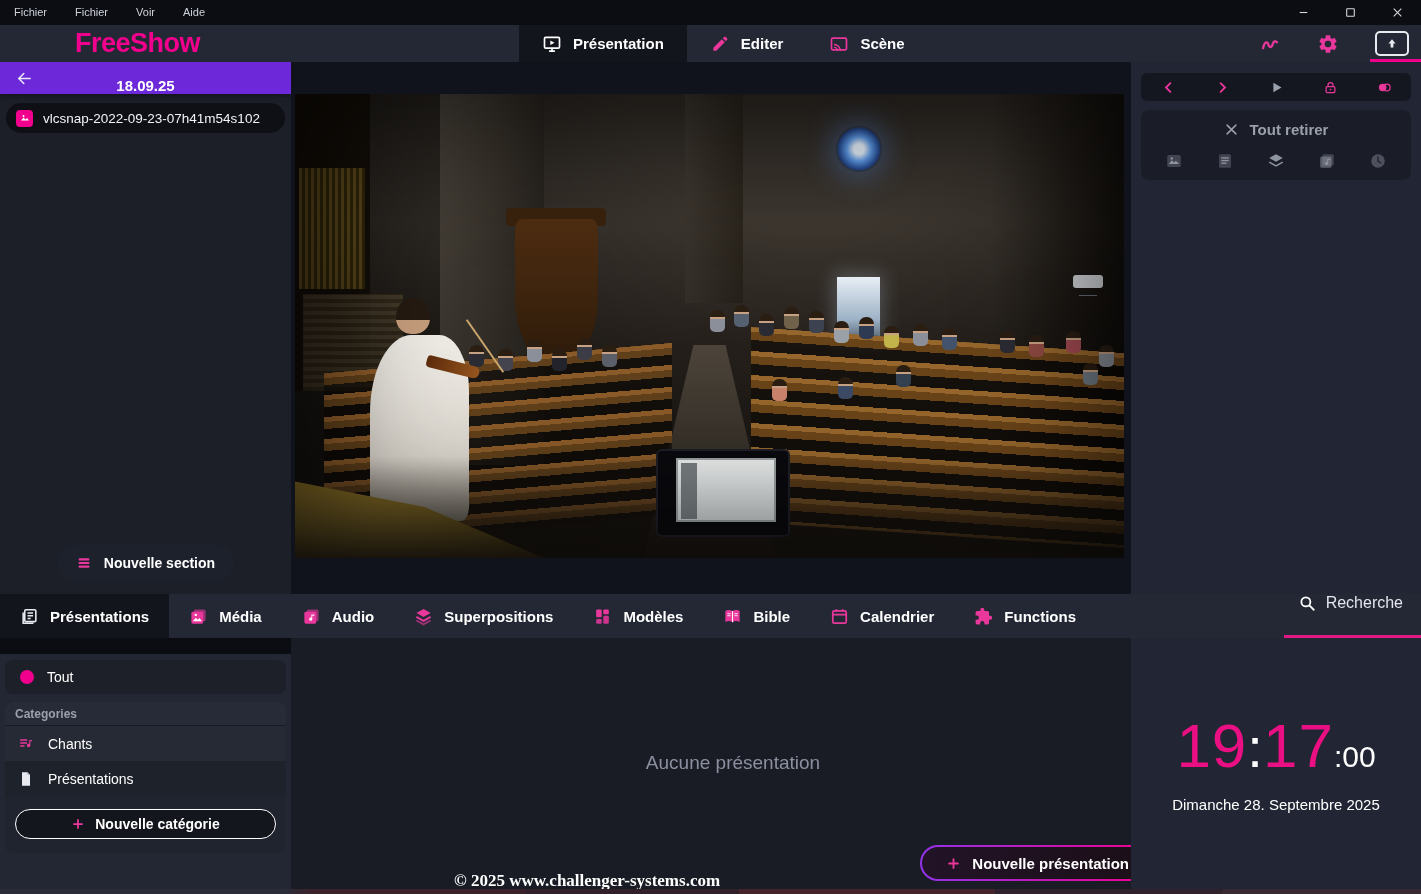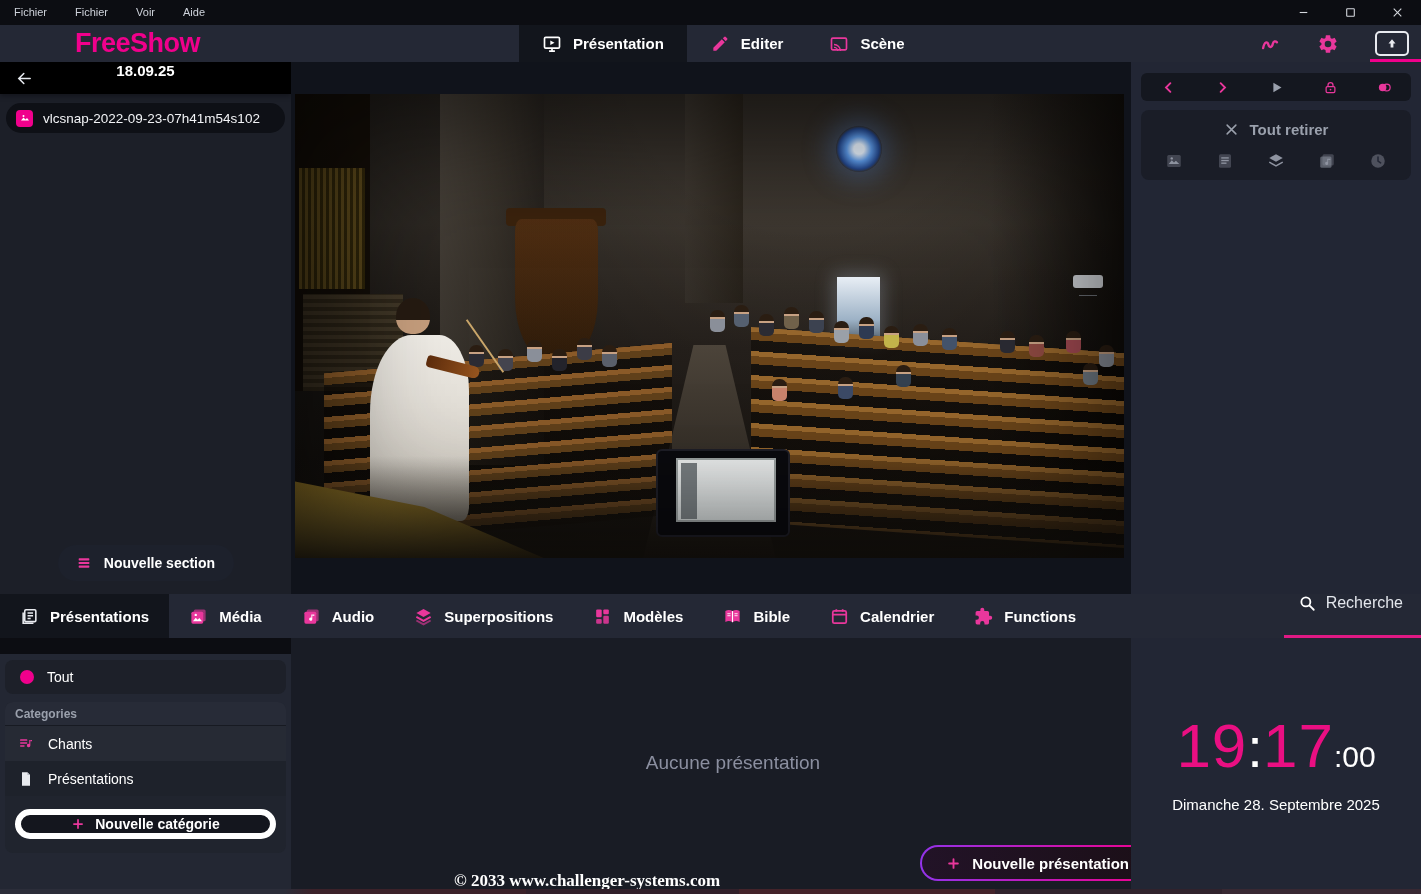--- a/index.html
+++ b/index.html
@@ -26,21 +26,21 @@
   .icon-pink { color:#e9379c; }
   .output-btn { width:34px; height:25px; border:2px solid #e8eaef; border-radius:5px; display:flex; align-items:center; justify-content:center; }
   .output-btn svg { width:14px; height:14px; }
   .output-underline { position:absolute; right:0; bottom:0; width:51px; height:3px; background:#f0008c; }
 
   
   .main { position:absolute; top:62px; left:0; right:0; height:532px; }
 
   
   .project-panel { position:absolute; left:0; top:0; width:291px; height:532px; background:#1c1f28; }
-  .project-header { position:relative; height:32px; background:#000000; box-shadow:0 2px 5px rgba(0,0,0,.35); display:flex; align-items:flex-start; justify-content:center; }
+  .project-header { position:relative; height:32px; background:#6d28d9; box-shadow:0 2px 5px rgba(0,0,0,.35); display:flex; align-items:flex-end; justify-content:center; }
   .back-btn { position:absolute; left:8px; top:0; width:32px; height:32px; display:flex; align-items:center; justify-content:center; color:#e6e9ee; }
   .back-btn svg { width:17px; height:17px; }
   .project-date { font-size:15px; font-weight:bold; color:#fff; }
   .project-item { margin:9px 6px 0; height:30px; background:#0e1016; border-radius:15px; display:flex; align-items:center; gap:10px; padding:0 10px; }
   .mini-thumb { width:17px; height:17px; border-radius:4px; background:#f0008c; display:flex; align-items:center; justify-content:center; color:#fff; flex:0 0 auto; }
   .mini-thumb svg { width:12px; height:12px; }
   .project-item-label { font-size:13.5px; color:#f2f3f6; white-space:nowrap; }
   .new-section-btn { position:absolute; left:50%; transform:translateX(-50%); bottom:13px; width:176px; height:36px; border-radius:18px; background:#1d212c; display:flex; align-items:center; justify-content:center; gap:12px; font-size:14px; font-weight:bold; color:#fff; }
   .new-section-btn svg { width:16px; height:16px; color:#e9379c; }
 
@@ -103,21 +103,21 @@
   .tout-card { height:34px; background:#1d2029; border-radius:8px; display:flex; align-items:center; gap:13px; padding:0 15px; }
   .tout-dot { width:14px; height:14px; border-radius:50%; background:#f0008c; flex:0 0 auto; }
   .row-label { font-size:14px; color:#fff; }
   .cat-card { margin-top:8px; background:#20242e; border-radius:8px; overflow:hidden; }
   .cat-header { height:24px; background:#272b37; display:flex; align-items:center; padding:0 10px; font-size:12px; font-weight:bold; color:#9aa0ac; border-bottom:1px solid #171a22; }
   .cat-row { height:35px; display:flex; align-items:center; gap:14px; padding:0 13px; }
   .cat-row.alt { background:#262a34; }
   .cat-row.alt2 { background:#1e222b; }
   .cat-row svg { width:16px; height:16px; }
   .newcat-wrap { padding:13px 10px 14px; }
-  .newcat-btn { height:30px; border:6px solid #ffffff; background:#14161e; border-radius:15px; display:flex; align-items:center; justify-content:center; gap:10px; font-size:14px; font-weight:bold; color:#fff; }
+  .newcat-btn { height:30px; border:1px solid #ffffff; background:#14161e; border-radius:15px; display:flex; align-items:center; justify-content:center; gap:10px; font-size:14px; font-weight:bold; color:#fff; }
   .newcat-btn svg { width:14px; height:14px; color:#e9379c; }
 
   .content-panel { position:absolute; left:291px; top:0; width:884px; height:256px; background:#191c25; }
   .empty-label { position:absolute; top:114px; left:0; right:0; text-align:center; font-size:19px; color:#8b8fa0; }
   .watermark { position:absolute; left:163px; bottom:3px; font-family:"Liberation Serif", serif; font-weight:bold; font-size:17px; color:#fff; }
   .newpres-btn { position:absolute; right:20px; bottom:13px; padding:2px; border-radius:19px; background:linear-gradient(90deg,#9333ea,#f0008c); }
   .newpres-inner { height:32px; border-radius:17px; background:linear-gradient(90deg,#221327,#1b0f17); display:flex; align-items:center; justify-content:center; gap:11px; padding:0 24px; font-size:15px; font-weight:bold; color:#fff; }
   .newpres-inner svg { width:15px; height:15px; color:#e9379c; }
 
   .clock-panel { position:absolute; left:1131px; top:0; width:290px; height:256px; background:#222634; }
@@ -452,21 +452,21 @@
                 <path d="M12 5v14M5 12h14"></path>
               </svg>
             <span>Nouvelle catégorie</span>
           </div>
         </div>
       </div>
     </div>
 
     <div class="content-panel">
       <div class="empty-label">Aucune présentation</div>
-      <div class="watermark">© 2033 www.challenger-systems.com</div>
+      <div class="watermark">© 2025 www.challenger-systems.com</div>
       <div class="newpres-btn">
         <div class="newpres-inner">
           <svg viewBox="0 0 24 24" fill="none" stroke="currentColor" stroke-width="3" stroke-linecap="round">
               <path d="M12 5v14M5 12h14"></path>
             </svg>
           <span>Nouvelle présentation</span>
         </div>
       </div>
     </div>
 

